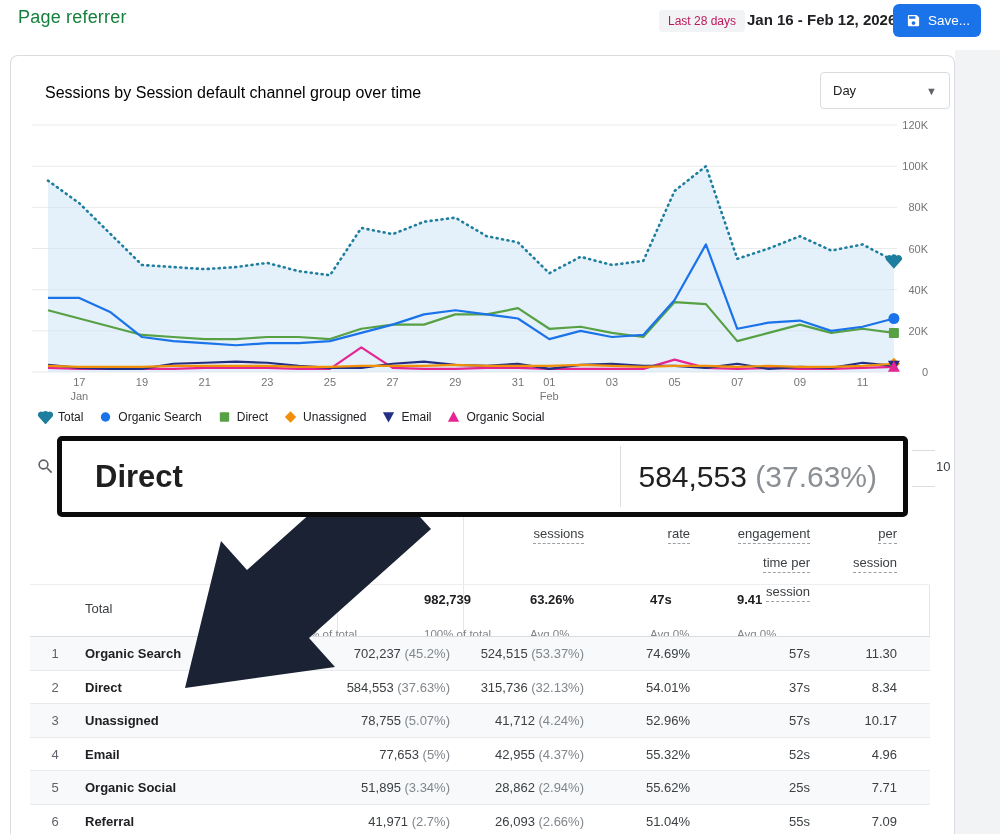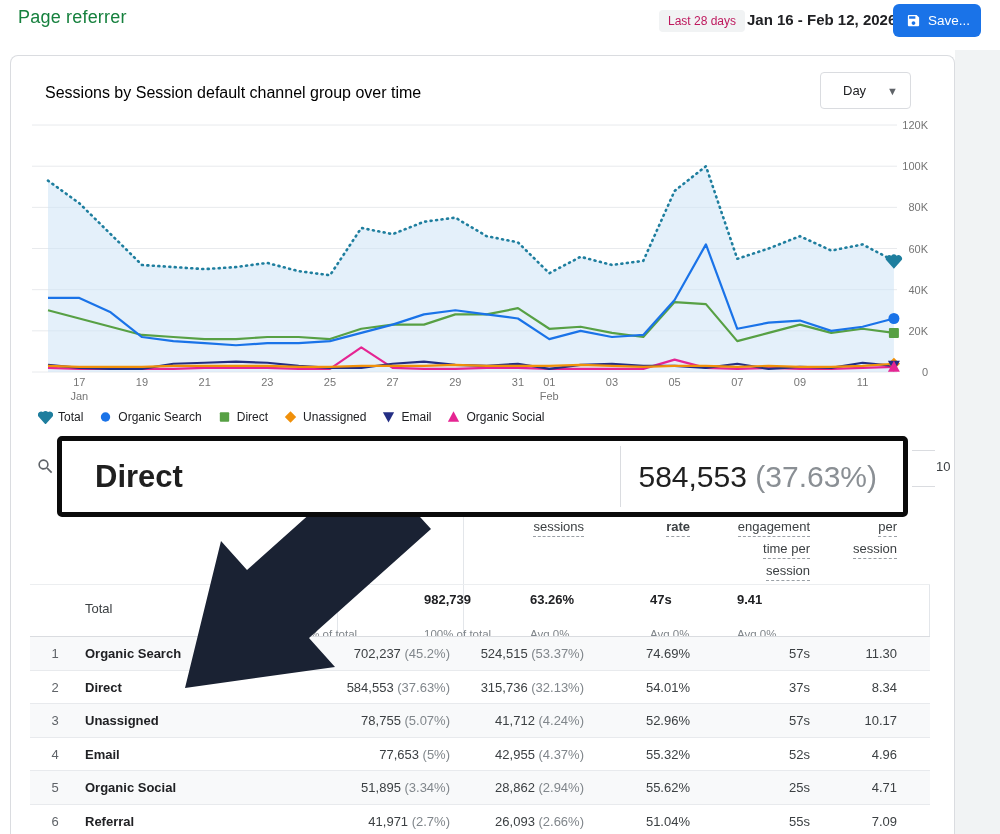--- a/index.html
+++ b/index.html
@@ -16,36 +16,36 @@
   .date-range { position:absolute; left:747px; top:11px; font-size:15px; font-weight:bold; color:#202124; cursor:pointer; }
   .save-btn { position:absolute; left:893px; top:4px; width:88px; height:33px; background:#1a73e8; color:#fff;
     border:none; border-radius:6px; font-size:13.5px; font-family:"Liberation Sans",sans-serif;
     display:flex; align-items:center; gap:7px; padding-left:13px; cursor:pointer; }
   
   .gutter { position:absolute; left:955px; top:50px; width:45px; height:784px; background:#f1f3f4; z-index:1; }
   
   .card { position:absolute; left:10px; top:55px; width:945px; height:779px; background:#fff;
     border:1px solid #dadce0; border-bottom:none; border-radius:8px 8px 0 0; z-index:2; }
   .chart-title { position:absolute; left:45px; top:84px; font-size:16px; color:#000000; z-index:6; }
-  .day-select { position:absolute; left:820px; top:72px; width:91px; height:37px; border:1px solid #dadce0;
+  .day-select { position:absolute; left:820px; top:72px; width:130px; height:37px; border:1px solid #dadce0;
     border-radius:4px; background:#fff; display:flex; align-items:center; font-size:13px; color:#202124;
-    padding-left:22px; cursor:pointer; z-index:6; }
+    padding-left:12px; cursor:pointer; z-index:6; }
   .day-caret { position:absolute; right:12px; color:#5f6368; font-size:11px; }
   #chart-svg { position:absolute; left:0; top:100px; z-index:5; }
   #legend { position:absolute; left:38px; top:409px; display:flex; align-items:center; gap:15px; z-index:6; }
   .lg-item { display:flex; align-items:center; gap:5px; font-size:12px; color:#202124; }
   
   .search-ic { position:absolute; left:36px; top:457px; z-index:6; cursor:pointer; }
   .rpp { position:absolute; left:936px; top:459px; font-size:13px; color:#3c4043; z-index:6; cursor:pointer; }
   .rpp-line { position:absolute; width:23px; height:1px; background:#dadce0; z-index:6; }
   
   #table { position:absolute; left:30px; top:430px; width:900px; height:404px; z-index:10; font-size:13px; }
   .vline { position:absolute; width:1px; background:#e3e6ea; top:86px; bottom:0; }
   .hdrcell { position:absolute; top:88px; text-align:right; color:#3c4043; cursor:pointer; }
-  .hline { display:inline-block; border-bottom:1px dashed #9aa0a6; padding-bottom:1px; margin-bottom:3px; line-height:17px; }
+  .hline { display:inline-block; border-bottom:1px dashed #9aa0a6; padding-bottom:1px; margin-bottom:3px; line-height:17px;margin-top:7px; }
   .total-row { position:absolute; left:0; top:154px; width:900px; height:52px; border-top:1px solid #eceef0; }
   .total-label { position:absolute; left:55px; top:16px; color:#3c4043; }
   .tcell { position:absolute; top:7px; width:160px; }
   .tcell .v { font-weight:bold; color:#202124; font-size:13px; }
   .tcell .s { color:#80868b; font-size:11.5px; margin-top:21px; }
   .drow { position:absolute; left:0; width:900px; height:33.5px; }
   .dnum { position:absolute; left:18px; top:9px; width:14px; text-align:center; color:#5f6368; }
   .dchan { position:absolute; left:55px; top:9px; color:#202124; font-weight:bold; }
   .dcell { position:absolute; top:9px; width:170px; text-align:right; color:#3c4043; white-space:nowrap; }
   .pct { color:#80868b; }
@@ -208,21 +208,21 @@
           <div class="s">Avg 0%</div>
         </div>
         <div class="tcell" style="right: 33px;">
           <div class="v">9.41</div>
           <div class="s">Avg 0%</div>
         </div>
       </div>
   <div class="hdrcell" style="right: 346px; width: 140px;">
         <div><span class="hline">sessions</span></div>
       </div>
-      <div class="hdrcell" style="right: 240px; width: 140px; font-weight: bold;">
+      <div class="hdrcell" style="right: 240px; width: 140px;">
         <div><span class="hline">rate</span></div>
       </div>
       <div class="hdrcell" style="right: 120px; width: 140px; text-decoration: underline;">
         <div><span class="hline">engagement</span></div>
         <div><span class="hline">time per</span></div>
         <div><span class="hline">session</span></div>
       </div>
       <div class="hdrcell" style="right: 33px; width: 140px;">
         <div><span class="hline">per</span></div>
         <div><span class="hline">session</span></div>
@@ -263,21 +263,21 @@
         <span class="dcell" style="right:120px">52s</span>
         <span class="dcell" style="right:33px">4.96</span>
       </div>
       <div class="drow" style="top: 340px; background: rgb(248, 249, 250); border-top: 1px solid rgb(232, 234, 237);">
         <span class="dnum">5</span>
         <span class="dchan">Organic Social</span>
         <span class="dcell" style="right:480px">51,895 <span class="pct">(3.34%)</span></span>
         <span class="dcell" style="right:346px">28,862 <span class="pct">(2.94%)</span></span>
         <span class="dcell" style="right:240px">55.62%</span>
         <span class="dcell" style="right:120px">25s</span>
-        <span class="dcell" style="right:33px">4.71</span>
+        <span class="dcell" style="right:33px">7.71</span>
       </div>
       <div class="drow" style="top: 373.5px; background: rgb(255, 255, 255); border-top: 1px solid rgb(232, 234, 237);">
         <span class="dnum">6</span>
         <span class="dchan">Referral</span>
         <span class="dcell" style="right:480px">41,971 <span class="pct">(2.7%)</span></span>
         <span class="dcell" style="right:346px">26,093 <span class="pct">(2.66%)</span></span>
         <span class="dcell" style="right:240px">51.04%</span>
         <span class="dcell" style="right:120px">55s</span>
         <span class="dcell" style="right:33px">7.09</span>
       </div>

